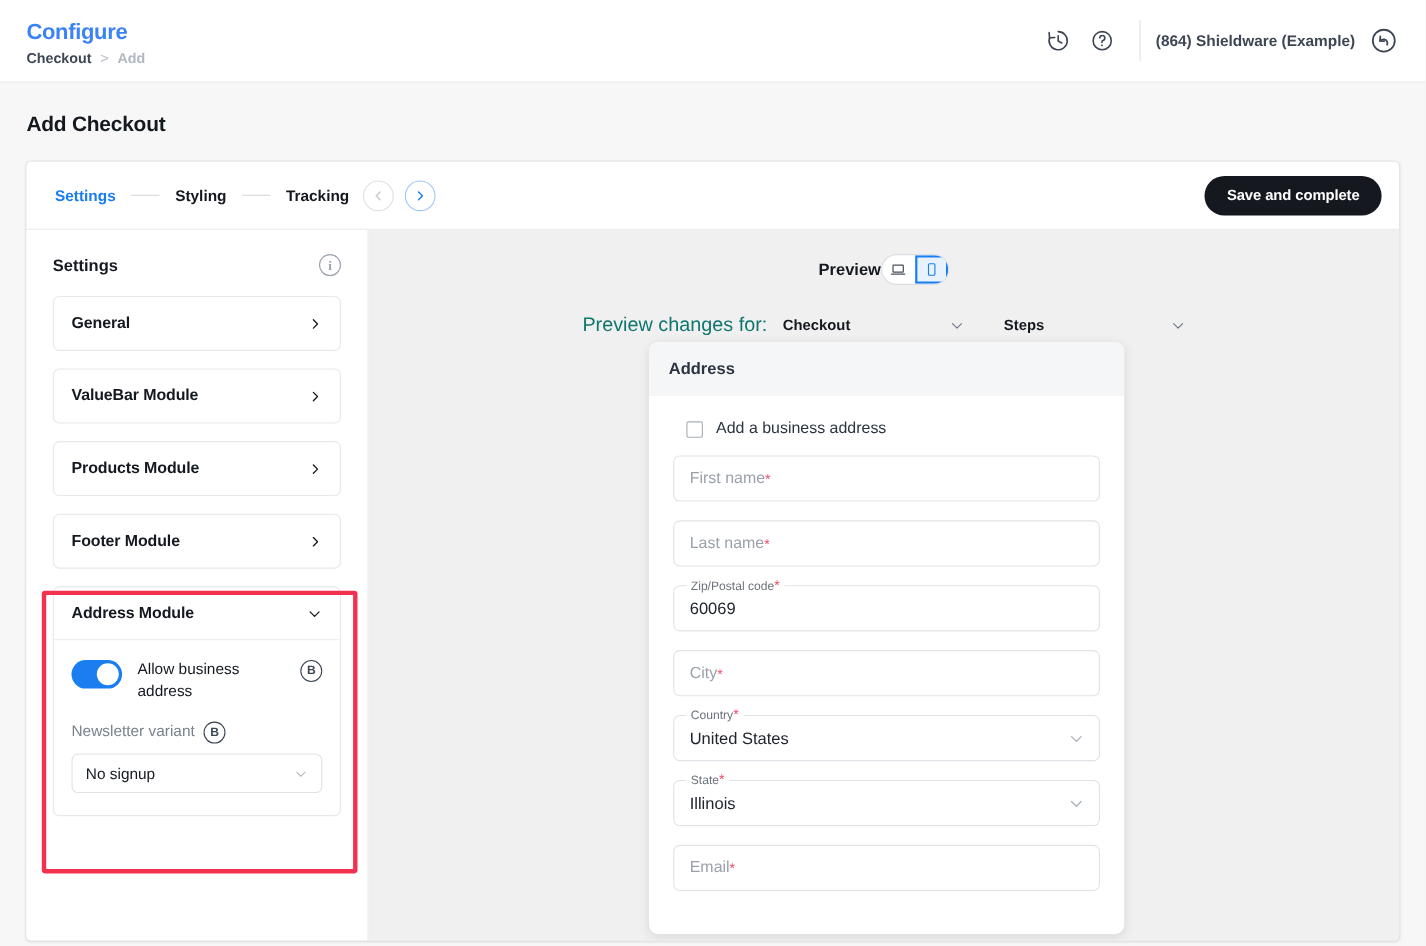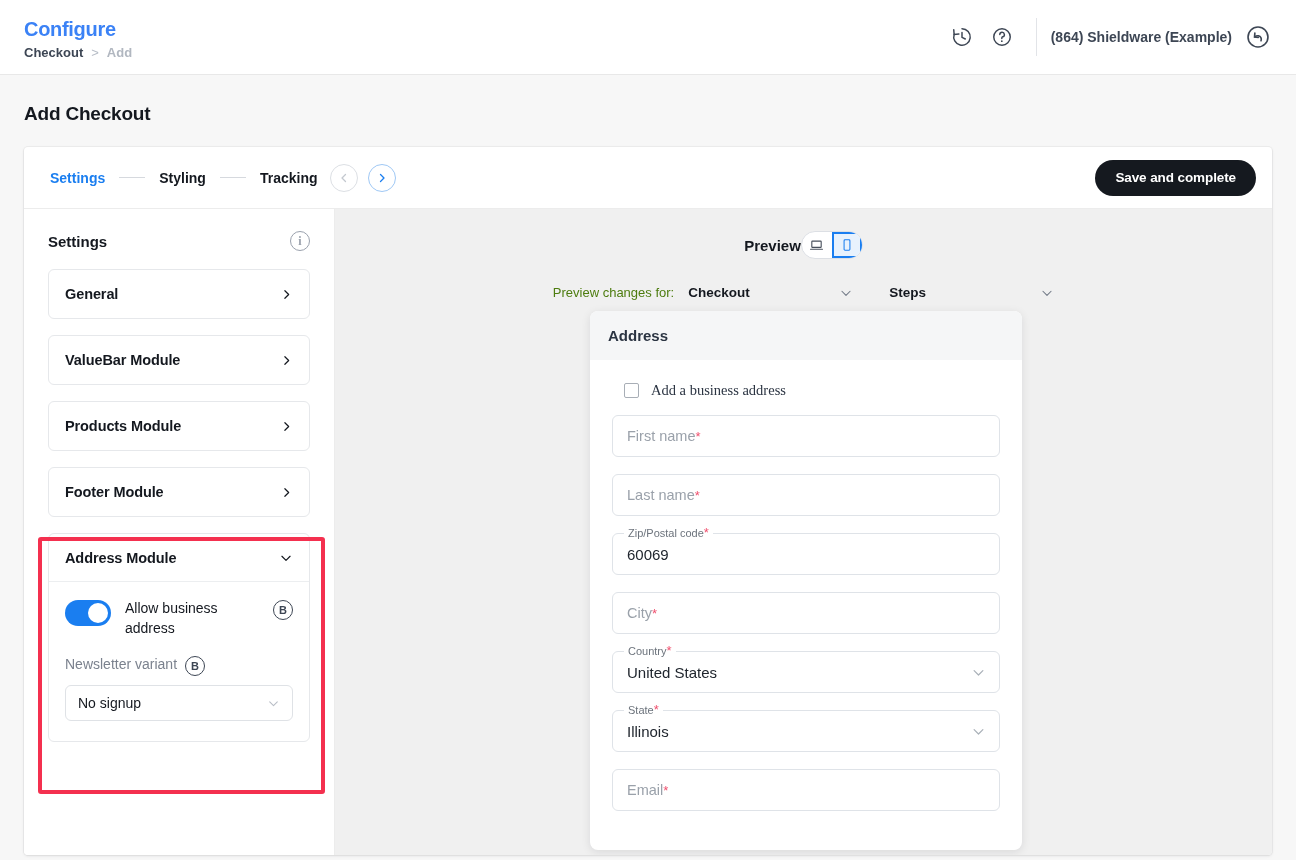--- a/index.html
+++ b/index.html
@@ -149,21 +149,21 @@
   .dev-btn {
     width: 30px; height: 26px; display: flex; align-items: center; justify-content: center;
     cursor: pointer; color: #48505c;
   }
   .dev-btn.active { background: #e8f2fd; color: #1a7ef0; box-shadow: inset 0 0 0 2px #1a7ef0; }
 
   .pv-controls {
     display: flex; align-items: center; justify-content: center; gap: 0;
     margin-top: 26px;
   }
-  .pv-ctrl-label { font-size: 13px; color: #4d7c0f; margin-right: 14px; }
+  .pv-ctrl-label { font-size: 18px; color: #0f766e; margin-right: 14px; }
   .pv-select {
     display: flex; align-items: center; justify-content: space-between;
     min-width: 165px; cursor: pointer;
   }
   .pv-select + .pv-select { margin-left: 36px; }
   .pv-select-val { font-size: 13.5px; font-weight: bold; color: #14181f; }
   .pv-chev { color: #6f7785; display: flex; }
 
   
   .phone-card {
@@ -175,21 +175,21 @@
   .pc-header {
     background: #f5f6f7; border-radius: 8px 8px 0 0;
     padding: 16px 18px; font-size: 15px; font-weight: bold; color: #2b3442;
   }
   .pc-body { padding: 16px 22px 0 22px; }
   .cb-row { display: flex; align-items: center; gap: 12px; margin: 6px 0 16px 12px; }
   .checkbox {
     width: 15px; height: 15px; border: 1.5px solid #a8aeb6; border-radius: 2px;
     background: #fff; flex: 0 0 auto; cursor: pointer;
   }
-  .cb-label { font-size: 14.5px; color: #2b3442; font-family: Liberation Serif, serif; }
+  .cb-label { font-size: 14.5px; color: #2b3442; }
 
   .fld {
     position: relative; height: 42px; border: 1px solid #dfe3e8; border-radius: 6px;
     margin-bottom: 17px; display: flex; align-items: center; padding: 0 14px;
     background: #fff;
   }
   .fld .ph { font-size: 14.5px; color: #9aa1aa; }
   .req { color: #f0506e; font-size: 13px; }
 
   

